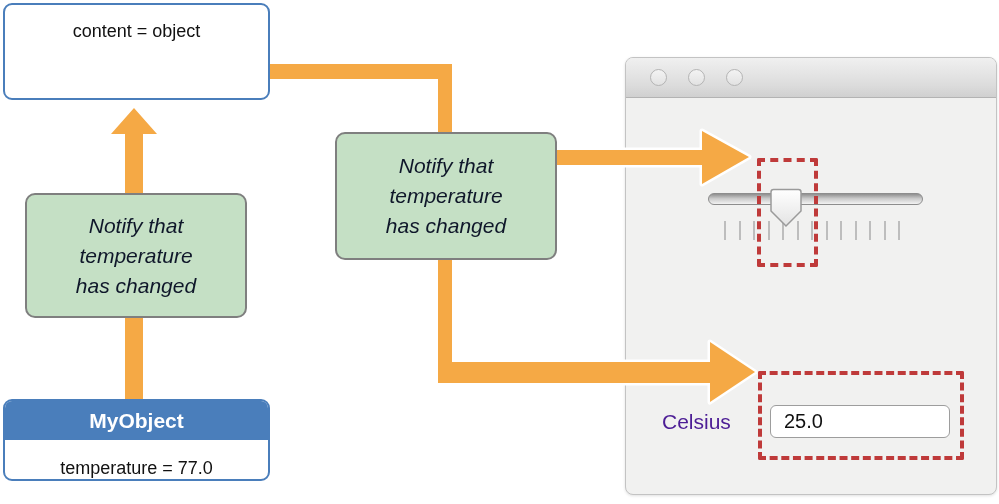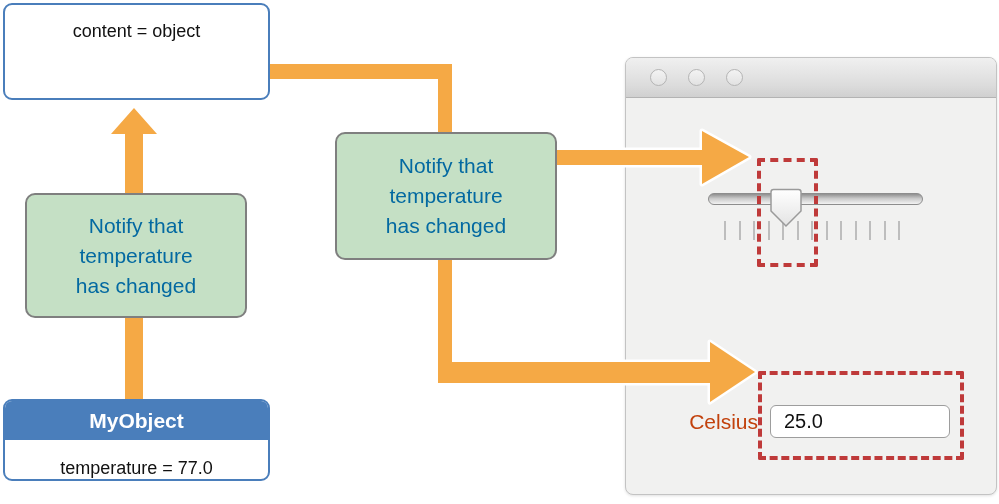--- a/index.html
+++ b/index.html
@@ -52,21 +52,21 @@
   .tick { width: 2px; height: 19px; background: #bdbdbd; }
 
   
   .dash-rect { border: 4px dashed #bf3a3a; border-radius: 2px; z-index: 4; background: transparent; }
   .dash-slider { left: 757px; top: 158px; width: 61px;  height: 109px; }
   .dash-field  { left: 758px; top: 371px; width: 206px; height: 89px; }
 
   
   .celsius-label {
     left: 662px; top: 409px; width: 96px; height: 26px;
-    font-size: 21px; line-height: 26px; text-align: right; color: #c2410c;
+    font-size: 21px; line-height: 26px; text-align: left; color: #4c1d95;
     z-index: 2;
   }
   .temp-field {
     left: 770px; top: 405px; width: 180px; height: 33px;
     background: #ffffff;
     border: 1px solid #9d9d9d;
     border-radius: 6px;
     font-family: "Liberation Sans", sans-serif;
     font-size: 20px; color: #111;
     padding: 0 8px 0 13px;
@@ -101,22 +101,23 @@
   .box-object .entity-head { height: 39px; }
   .box-object .entity-body { height: 56px; }
 
   .notify-box {
     background: #c5e0c5;
     border: 2px solid #7f7f7f;
     border-radius: 10px;
     z-index: 10;
     display: flex; align-items: center; justify-content: center;
     text-align: center;
-    font-size: 21px; line-height: 30px; color: #0369a1;
+    font-size: 21px; line-height: 30px; color: #0f172a;
     white-space: pre-line;
+    font-style: italic;
   }
   .notify-left   { left: 25px;  top: 193px; width: 222px; height: 125px; }
   .notify-middle { left: 335px; top: 132px; width: 222px; height: 128px; }
 </style>
 </head>
 <body>
 
 <div class="abs mac-window">
   <div class="titlebar">
     <div class="traffic"></div>

